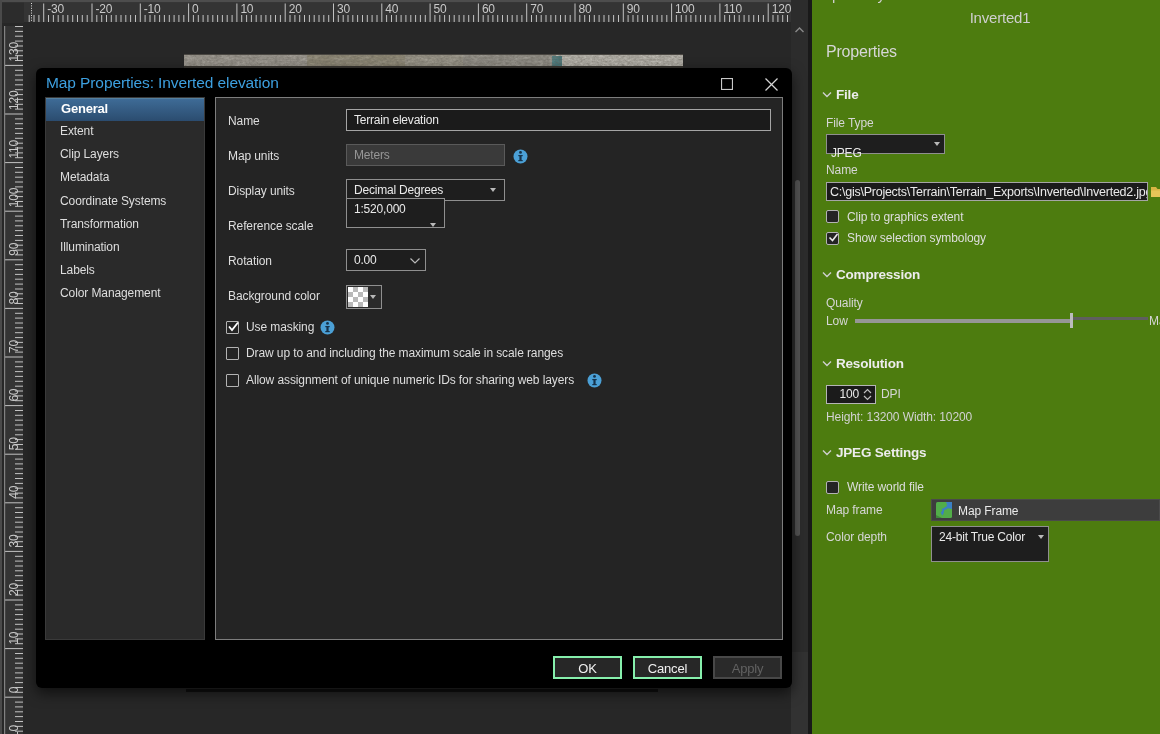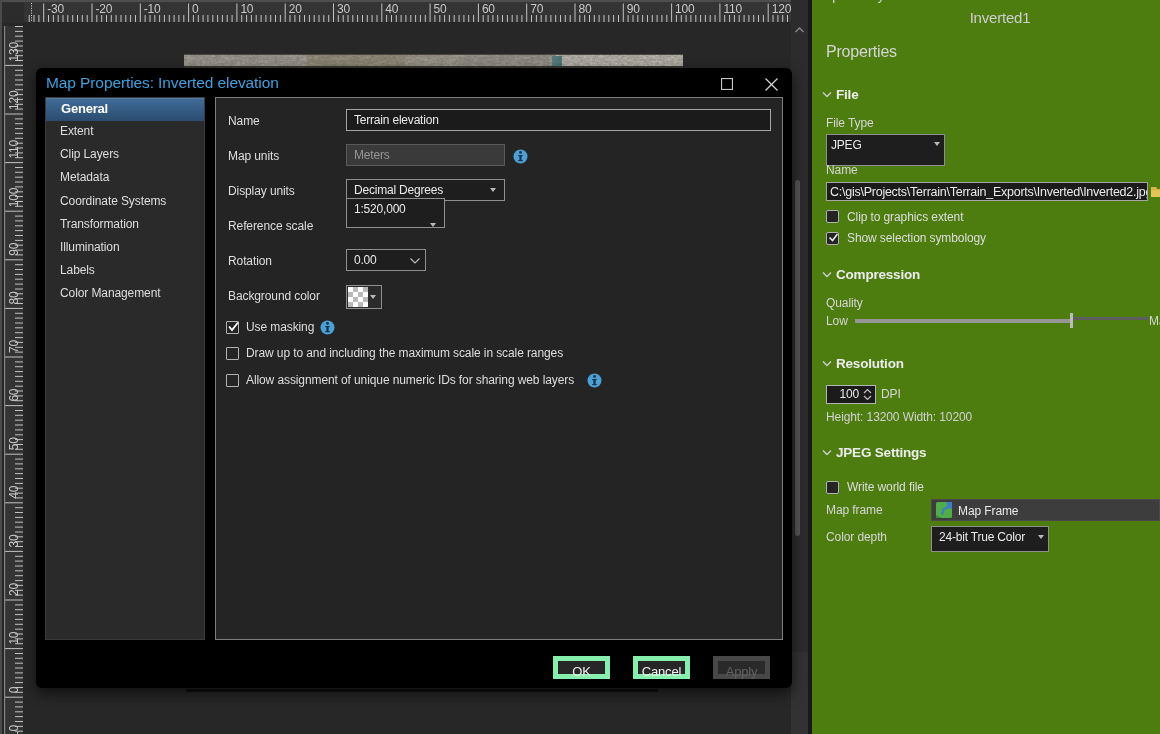--- a/index.html
+++ b/index.html
@@ -5,21 +5,21 @@
  font-family:"Liberation Sans",sans-serif;letter-spacing:-0.2px;color:#dcdcdc}
 .abs{position:absolute}
 .lbl{position:absolute;font-size:12px;letter-spacing:-0.1px;color:#dedede;white-space:nowrap}
 .inp{position:absolute;background:#1b1b1b;border:1px solid #a5a5a5;color:#eaeaea;
  font-size:12px;line-height:20px;padding:0 7px;white-space:nowrap;overflow:hidden}
 .sel{position:absolute;background:#1e1e1e;border:1px solid #8f8f8f;color:#eaeaea;
  font-size:12px;line-height:20px;padding:0 7px;white-space:nowrap}
 .caret{position:absolute;width:0;height:0;border-left:3.5px solid transparent;
  border-right:3.5px solid transparent;border-top:4.5px solid #b9b9b9}
 .cb{position:absolute;width:13px;height:13px;border:1px solid #b3b3b3;background:#242424;border-radius:1px}
-.btn{position:absolute;width:57px;height:23px;background:#272727;border:5px solid #86efac;
+.btn{position:absolute;width:69px;height:23px;background:#272727;border:2px solid #86efac;
  color:#f0f0f0;font-size:13px;text-align:center;line-height:21px}
 .hdr{position:absolute;font-size:13.5px;font-weight:bold;color:#ececec;white-space:nowrap}
 </style></head>
 <body>
 
 <div class="abs" style="left:0;top:0;width:791px;height:734px;background:#272727"></div>
 
 <svg class="abs" style="left:184px;top:54px" width="499" height="14">
 <defs>
 <filter id="tn" x="0" y="0" width="100%" height="100%">
@@ -505,21 +505,21 @@
 <div class="abs" style="left:812px;top:0;width:348px;height:734px;background:#4d7c0f;overflow:hidden">
   <div class="abs" style="left:3px;top:-14px;font-size:15px;color:#d0d0d0">Export Layout</div>
   <div class="abs" style="left:0;top:9px;width:348px;text-align:center;font-size:15px;color:#cfcfcf;padding-left:28px">Inverted1</div>
   <div class="abs" style="left:14px;top:43px;font-size:16px;color:#d6d6d6">Properties</div>
 
   <svg class="abs" style="left:10px;top:91px" width="10" height="7">
       <polyline points="1,1.5 5,5.5 9,1.5" fill="none" stroke="#cfcfcf" stroke-width="1.4"></polyline>
     </svg>
     <div class="hdr" style="left:24px;top:87px">File</div>
   <div class="lbl" style="left:14px;top:116px;color:#d6d6d6">File Type</div>
-  <div class="sel" style="left:14px;top:134px;width:119px;height:32px;padding:0 4px">JPEG</div>
+  <div class="sel" style="left:14px;top:134px;width:119px;height:20px;padding:8px 4px">JPEG</div>
   <div class="caret" style="left:122px;top:142px"></div>
 
   <div class="lbl" style="left:14px;top:163px;color:#d6d6d6">Name</div>
   <div class="inp" style="left:14px;top:182px;width:322px;height:19px;font-size:12.5px;letter-spacing:-0.25px;line-height:18px;padding:0 3px">C:\gis\Projects\Terrain\Terrain_Exports\Inverted\Inverted2.jpg</div>
   <svg class="abs" style="left:339px;top:185px" width="14" height="12">
       <path d="M0,2 L5,2 L6.5,4 L14,4 L14,12 L0,12 Z" fill="#d9b545"></path>
       <path d="M0,5.5 L14,5.5 L14,12 L0,12 Z" fill="#e6c558"></path>
     </svg>
 
   <div class="cb" style="left:14px;top:210px;border-radius:2px"></div>
@@ -564,14 +564,14 @@
   <div class="abs" style="left:119px;top:499px;width:229px;height:22px;background:#3d3d3d;border:1px solid #4a4a4a"></div>
   <svg class="abs" style="left:124px;top:502px" width="16" height="16" viewBox="0 0 16 16">
     <rect x="0" y="0" width="16" height="16" rx="1.5" fill="#52ad49"></rect>
     <path d="M16,0 L16,7 L12,6.2 L9.5,7.5 L11,2.5 L10,0 Z" fill="#3b7fc4"></path>
     <path d="M9.5,4.5 L10.5,7 L8.2,8.2 L7.6,11.5 L6.2,13.5 L4.8,10.5 L6.4,8.8 L5.6,6.8 L7.8,6.2 Z" fill="#3b7fc4"></path>
     <path d="M0,16 L0,13 L3,14.5 L6,16 Z" fill="#3f8a3a"></path>
   </svg>
   <div class="lbl" style="left:146px;top:504px;color:#eaeaea">Map Frame</div>
 
   <div class="lbl" style="left:14px;top:530px;color:#d6d6d6">Color depth</div>
-  <div class="sel" style="left:119px;top:526px;width:118px;height:26px">24-bit True Color</div>
+  <div class="sel" style="left:119px;top:526px;width:118px;height:36px">24-bit True Color</div>
   <div class="caret" style="left:226px;top:535px"></div>
 </div>
 </body></html>

